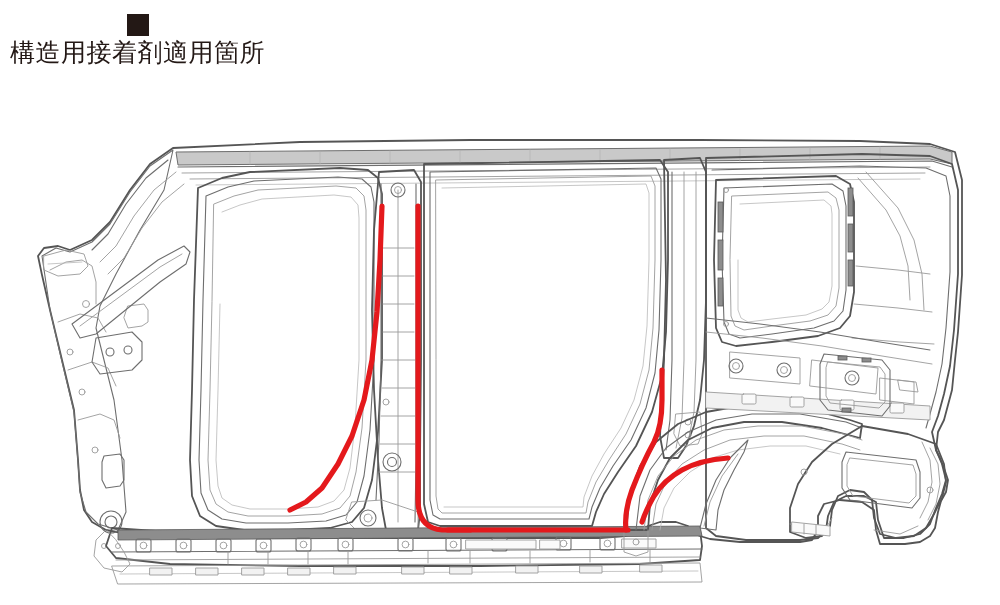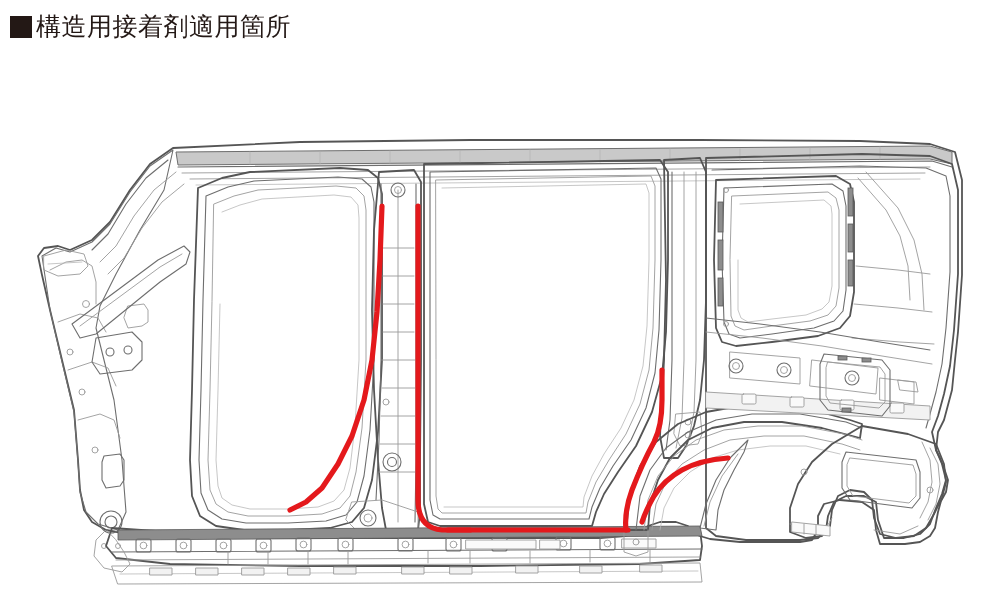--- a/index.html
+++ b/index.html
@@ -21,20 +21,21 @@
     background: #ffffff;
   }
   
   #title-block {
     position: absolute;
     left: 10px;
     top: 14px;
     display: flex;
     align-items: center;
     gap: 4px;
+    flex-direction: column;
   }
   #title-marker {
     width: 22px;
     height: 22px;
     background: #231815;
     display: inline-block;
     flex: 0 0 auto;
   }
   #title-text {
     font-size: 25px;

